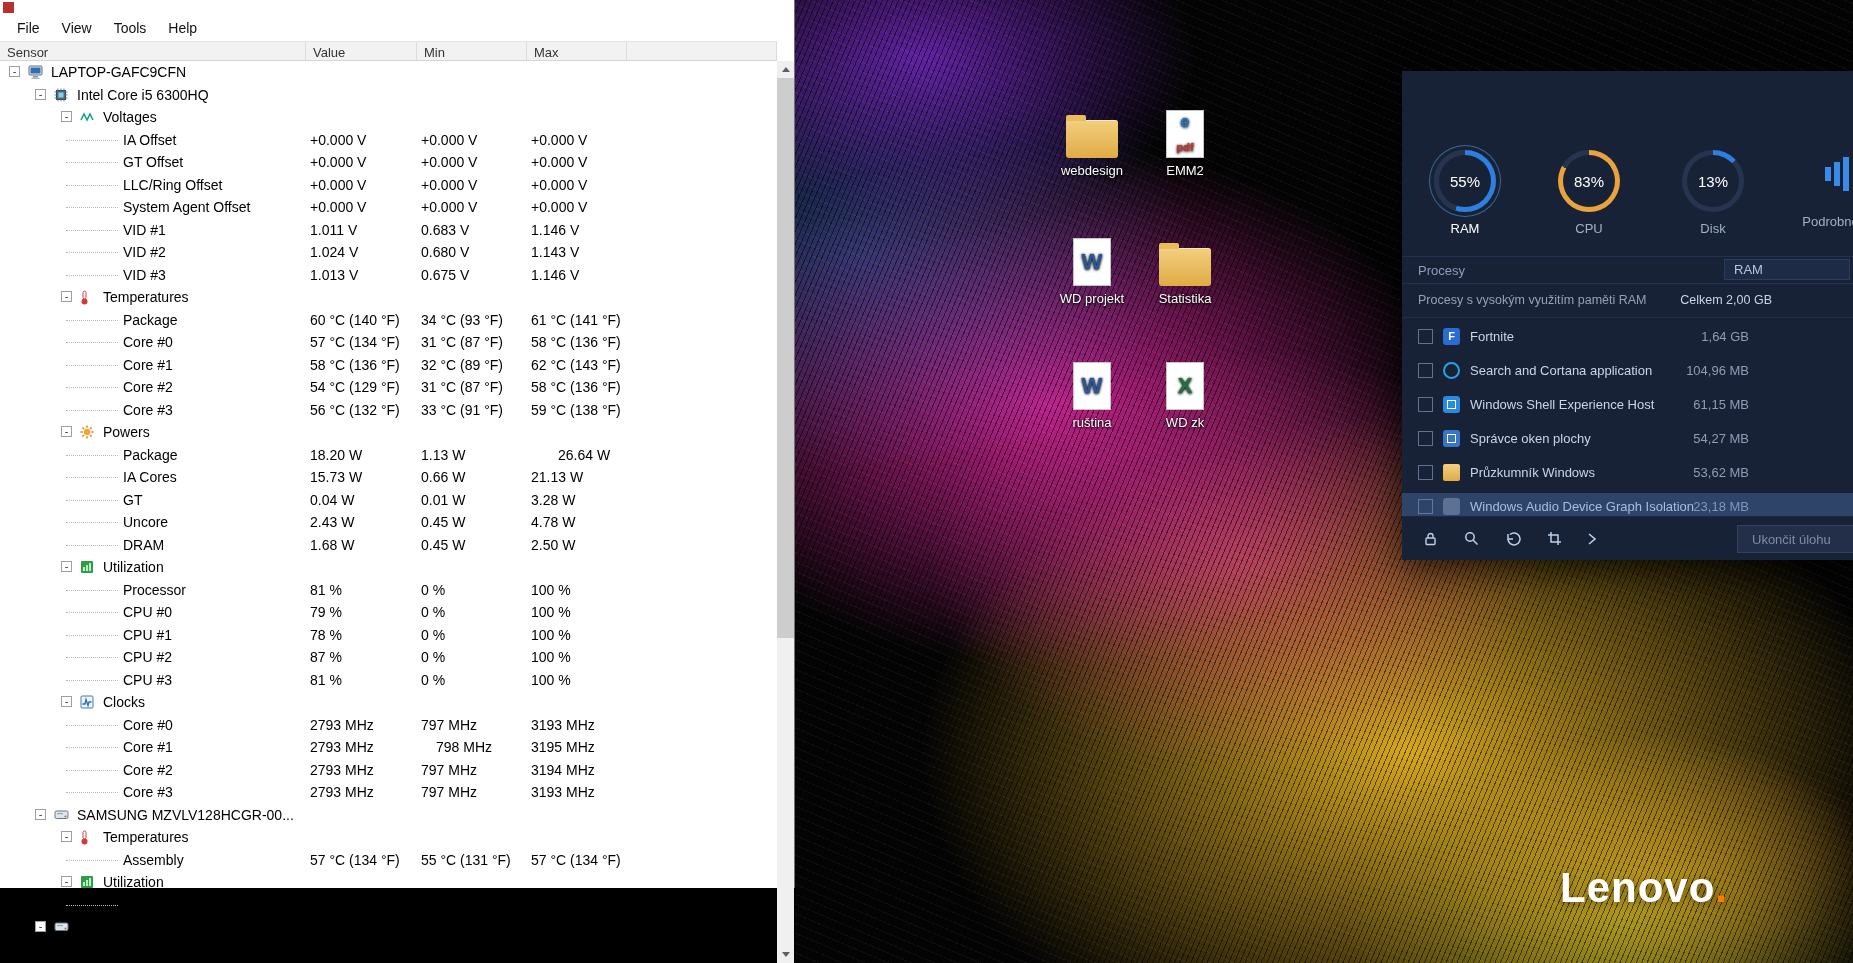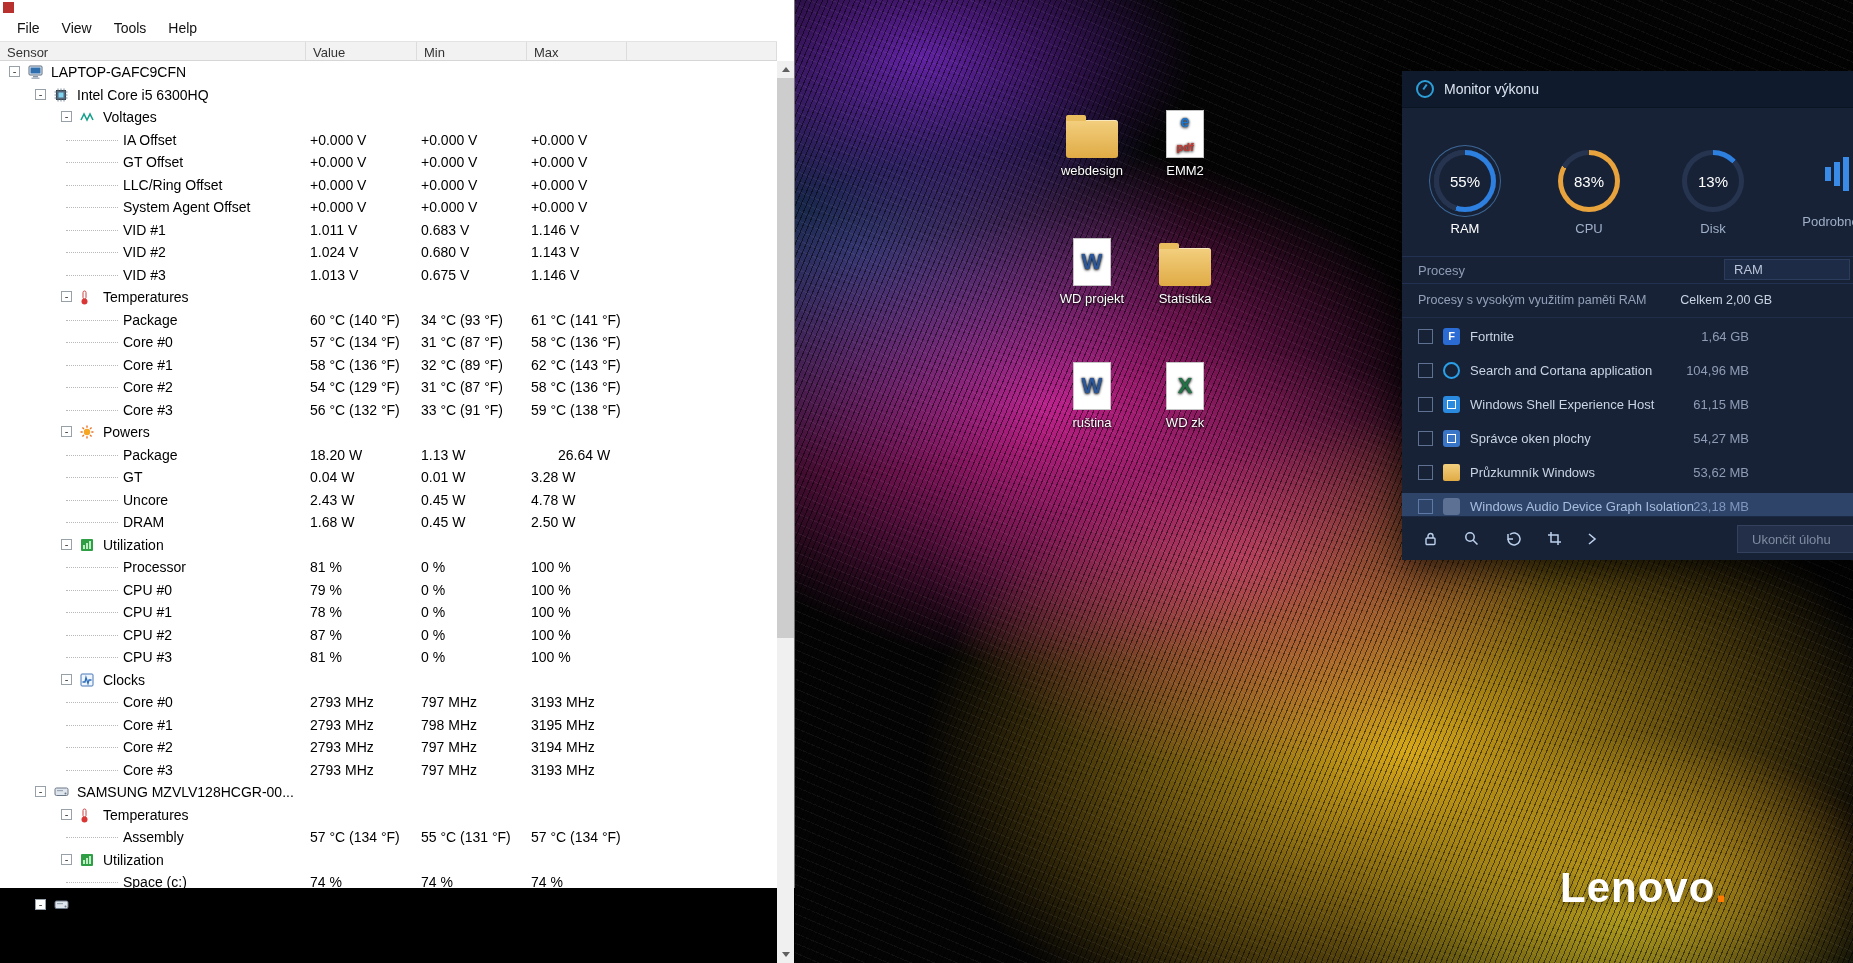--- a/index.html
+++ b/index.html
@@ -269,20 +269,27 @@
       </div>
       <div class="trow">
         <span class="dotline"></span>
         <span class="tlabel" style="left: 123px;">Package</span>
         <span class="cellv" style="left: 310px;">18.20 W</span>
         <span class="cellv" style="left: 421px;">1.13 W</span>
         <span class="cellv" style="left: 558px;">26.64 W</span>
       </div>
       <div class="trow">
         <span class="dotline"></span>
+        <span class="tlabel" style="left: 123px;">IA Cores</span>
+        <span class="cellv" style="left: 310px;">15.73 W</span>
+        <span class="cellv" style="left: 421px;">0.66 W</span>
+        <span class="cellv" style="left: 531px;">21.13 W</span>
+      </div>
+      <div class="trow">
+        <span class="dotline"></span>
         <span class="tlabel" style="left: 123px;">GT</span>
         <span class="cellv" style="left: 310px;">0.04 W</span>
         <span class="cellv" style="left: 421px;">0.01 W</span>
         <span class="cellv" style="left: 531px;">3.28 W</span>
       </div>
       <div class="trow">
         <span class="dotline"></span>
         <span class="tlabel" style="left: 123px;">Uncore</span>
         <span class="cellv" style="left: 310px;">2.43 W</span>
         <span class="cellv" style="left: 421px;">0.45 W</span>
@@ -352,21 +359,21 @@
         <span class="dotline"></span>
         <span class="tlabel" style="left: 123px;">Core #0</span>
         <span class="cellv" style="left: 310px;">2793 MHz</span>
         <span class="cellv" style="left: 421px;">797 MHz</span>
         <span class="cellv" style="left: 531px;">3193 MHz</span>
       </div>
       <div class="trow">
         <span class="dotline"></span>
         <span class="tlabel" style="left: 123px;">Core #1</span>
         <span class="cellv" style="left: 310px;">2793 MHz</span>
-        <span class="cellv" style="left: 421px;">798 MHz</span>
+        <span class="cellv" style="left: 436px;">798 MHz</span>
         <span class="cellv" style="left: 531px;">3195 MHz</span>
       </div>
       <div class="trow">
         <span class="dotline"></span>
         <span class="tlabel" style="left: 123px;">Core #2</span>
         <span class="cellv" style="left: 310px;">2793 MHz</span>
         <span class="cellv" style="left: 421px;">797 MHz</span>
         <span class="cellv" style="left: 531px;">3194 MHz</span>
       </div>
       <div class="trow">
@@ -481,24 +488,20 @@
       </div>
       <div class="dlabel">WD zk</div>
     </div>
   </div>
 
 <div class="lenovo">
   <span>Lenovo</span><span class="lenovo-dot">.</span>
 </div>
 
 <div class="vantage">
-  <div class="v-header">
-    <div class="v-logo"></div>
-    <div class="v-title">Monitor výkonu</div>
-  </div>
   <div class="v-gauges" id="v-gauges">
       <div class="v-gauge" style="left: 23px;">
         <div class="ring ring-sel" style="background: conic-gradient(rgb(45, 127, 224) 55%, rgb(38, 52, 80) 0deg);">
           <div class="ring-inner">55%</div>
         </div>
         <div class="g-label g-sel">RAM</div>
       </div>
       <div class="v-gauge" style="left: 147px;">
         <div class="ring" style="background: conic-gradient(rgb(232, 163, 61) 83%, rgb(38, 52, 80) 0deg);">
           <div class="ring-inner">83%</div>

